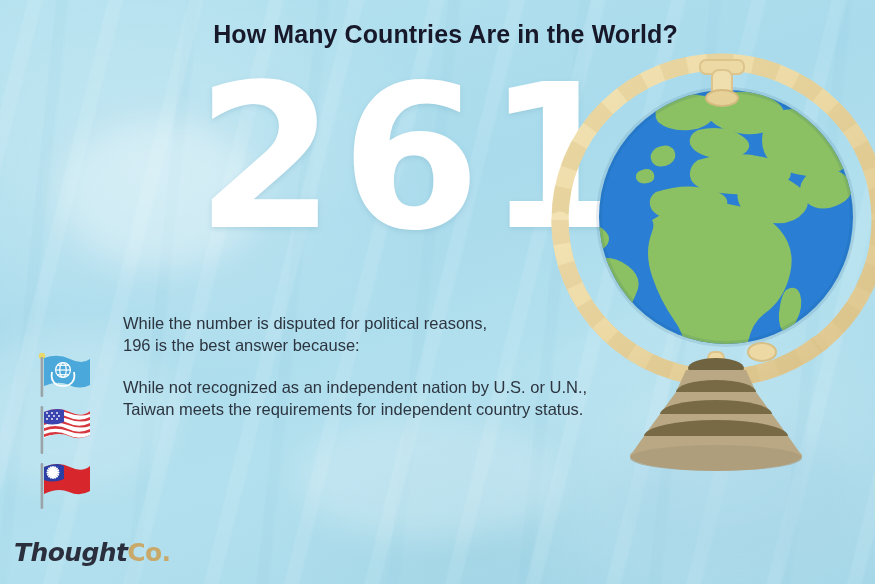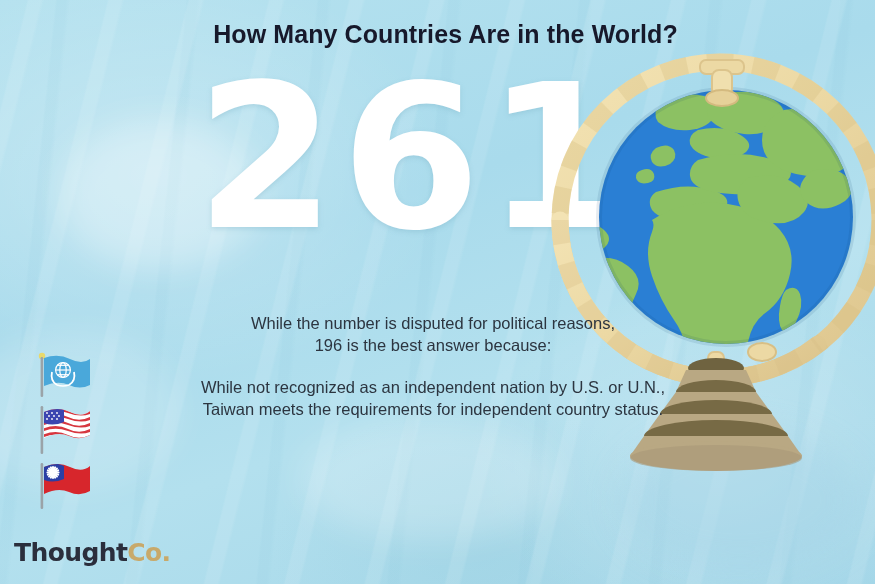--- a/index.html
+++ b/index.html
@@ -46,41 +46,41 @@
     font-family:"DejaVu Sans",sans-serif;
     text-shadow:0 2px 5px rgba(120,175,195,.35);
     z-index:2;
   }
 
   
   #globe-wrap{position:absolute;left:548px;top:52px;width:327px;height:420px;z-index:3;}
   #globe-wrap svg{display:block;}
 
   
-  #copy{position:absolute;left:123px;top:312px;width:620px;z-index:4;text-align:center;}
+  #copy{position:absolute;left:123px;top:312px;width:620px;z-index:4;}
   .para{
     color:#2c3540;font-size:16.5px;line-height:22px;
     font-family:"Liberation Sans",sans-serif;
     margin:0 0 20px 0;white-space:pre-line;
   }
   .para:last-child{margin-bottom:17px;}
 
   
   .flag{position:absolute;z-index:4;}
   #flag-un{left:36px;top:352px;}
   #flag-us{left:36px;top:404px;}
   #flag-tw{left:36px;top:461px;}
 
   
   #logo{
     position:absolute;left:14px;top:538px;z-index:5;
     font-size:25px;font-weight:bold;letter-spacing:-.6px;
     font-family:"DejaVu Sans",sans-serif;
   }
-  #logo .t1{color:#2b2e3c;}
+  #logo .t1{color:#2b2e3c;font-style:italic;}
   #logo .t2{color:#c8a96a;}
 </style>
 </head>
 <body>
 
 <div id="stage">
 
   <div class="streaks"></div>
   <div class="blotch" style="left:60px;top:120px;width:200px;height:150px;background:rgba(255,255,255,.30);"></div>
   <div class="blotch" style="left:300px;top:420px;width:260px;height:120px;background:rgba(255,255,255,.22);"></div>

